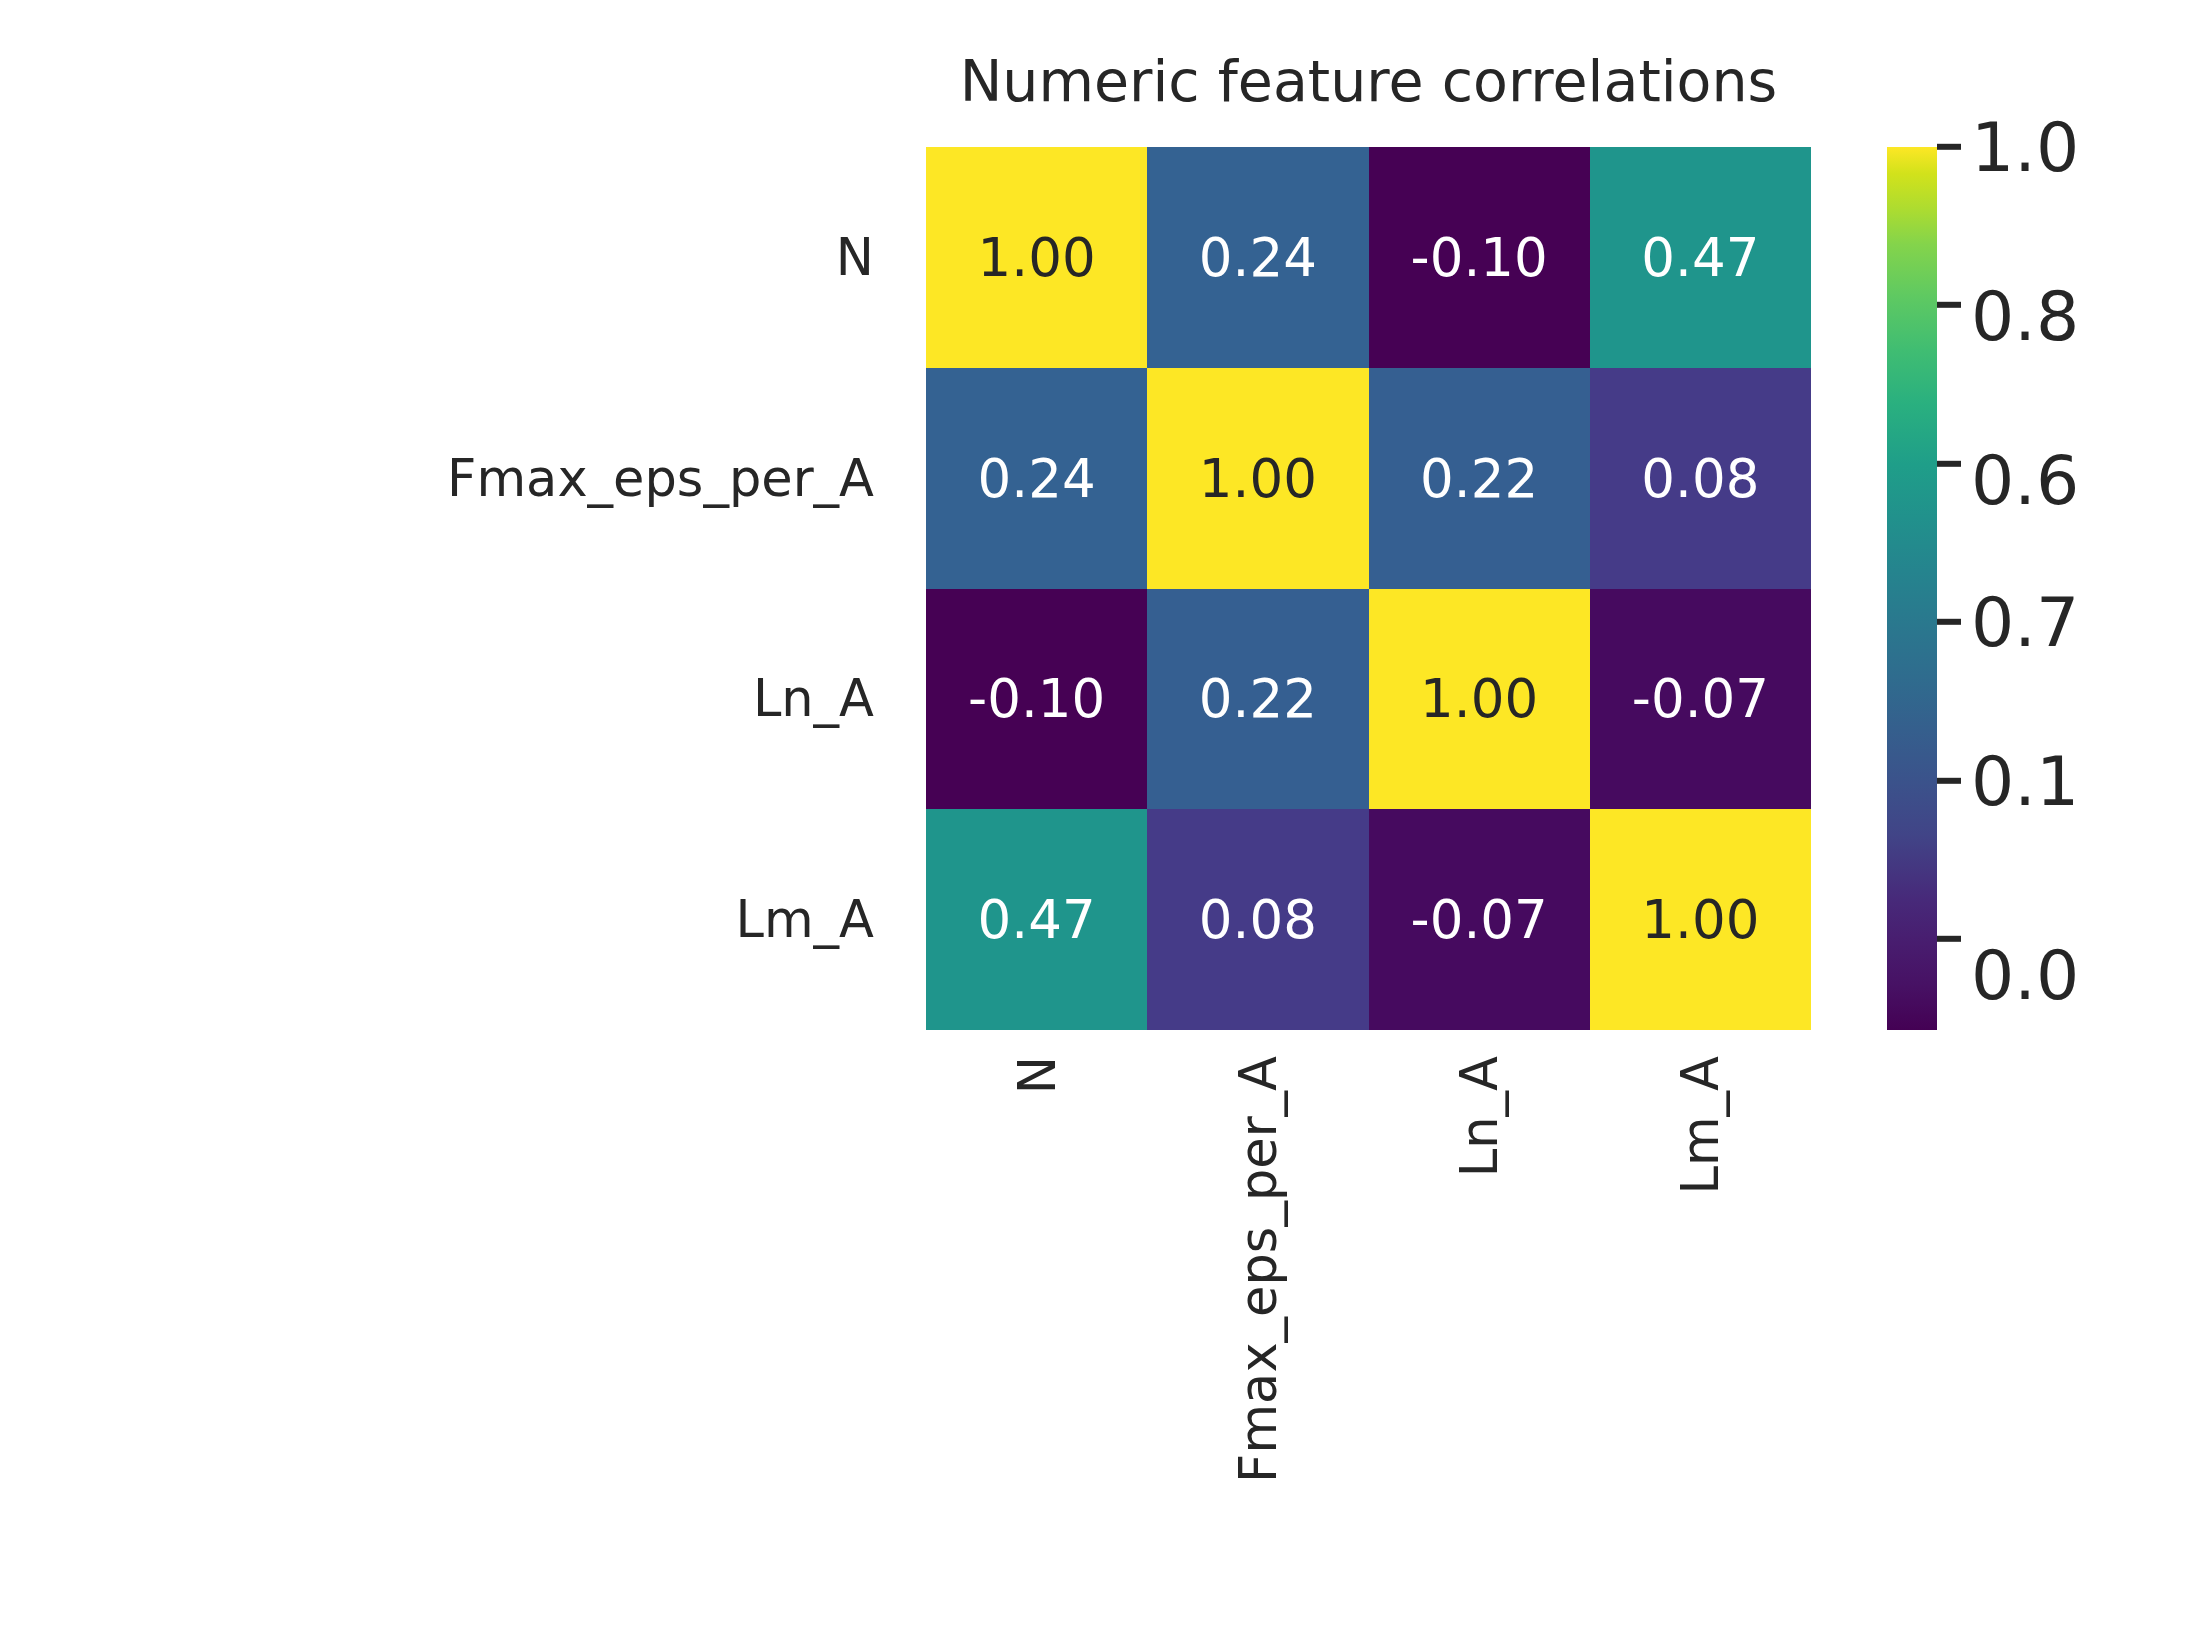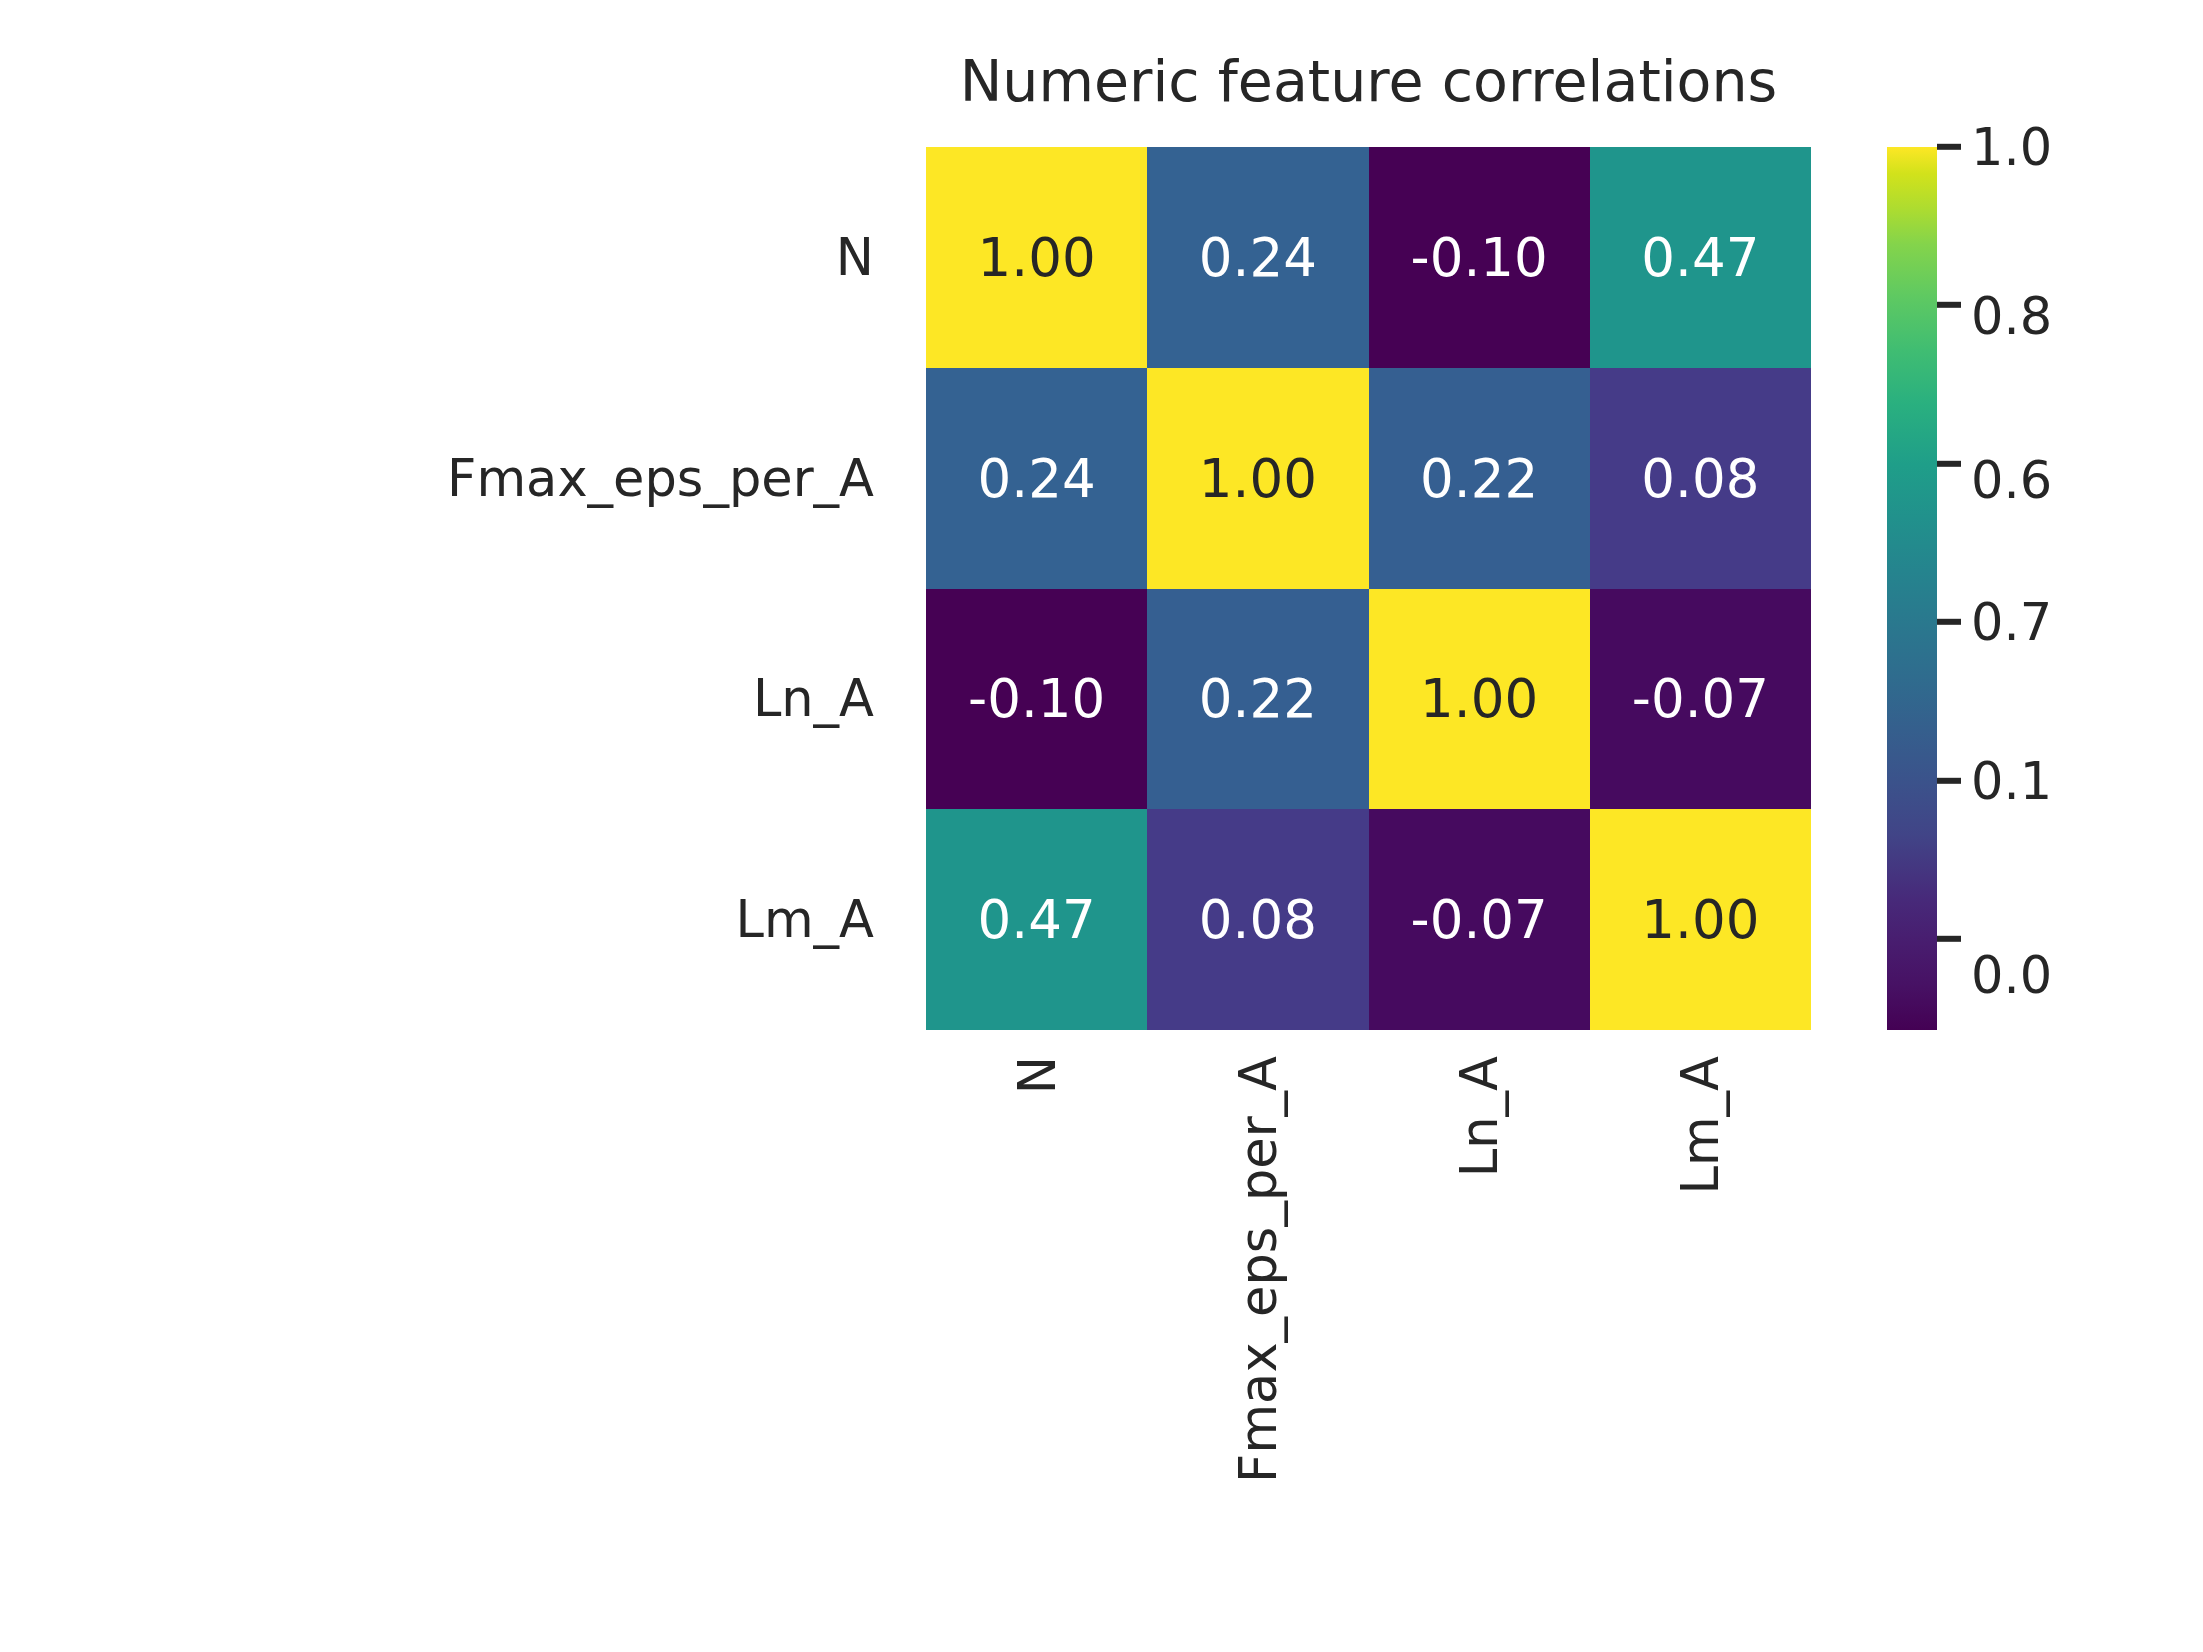--- a/index.html
+++ b/index.html
@@ -138,21 +138,21 @@
     position: absolute;
     left: 50px;
     width: 24px;
     height: 6.4px;
     background: #262626;
     transform: translateY(-3.2px);
   }
   .cb-ticklabel {
     position: absolute;
     left: 84px;
-    font-size: 51px;
+    font-size: 68px;
     color: #262626;
     white-space: nowrap;
     transform: translateY(-50%);
   }
 </style>
 </head>
 <body>
 
 <div id="figure">
 

